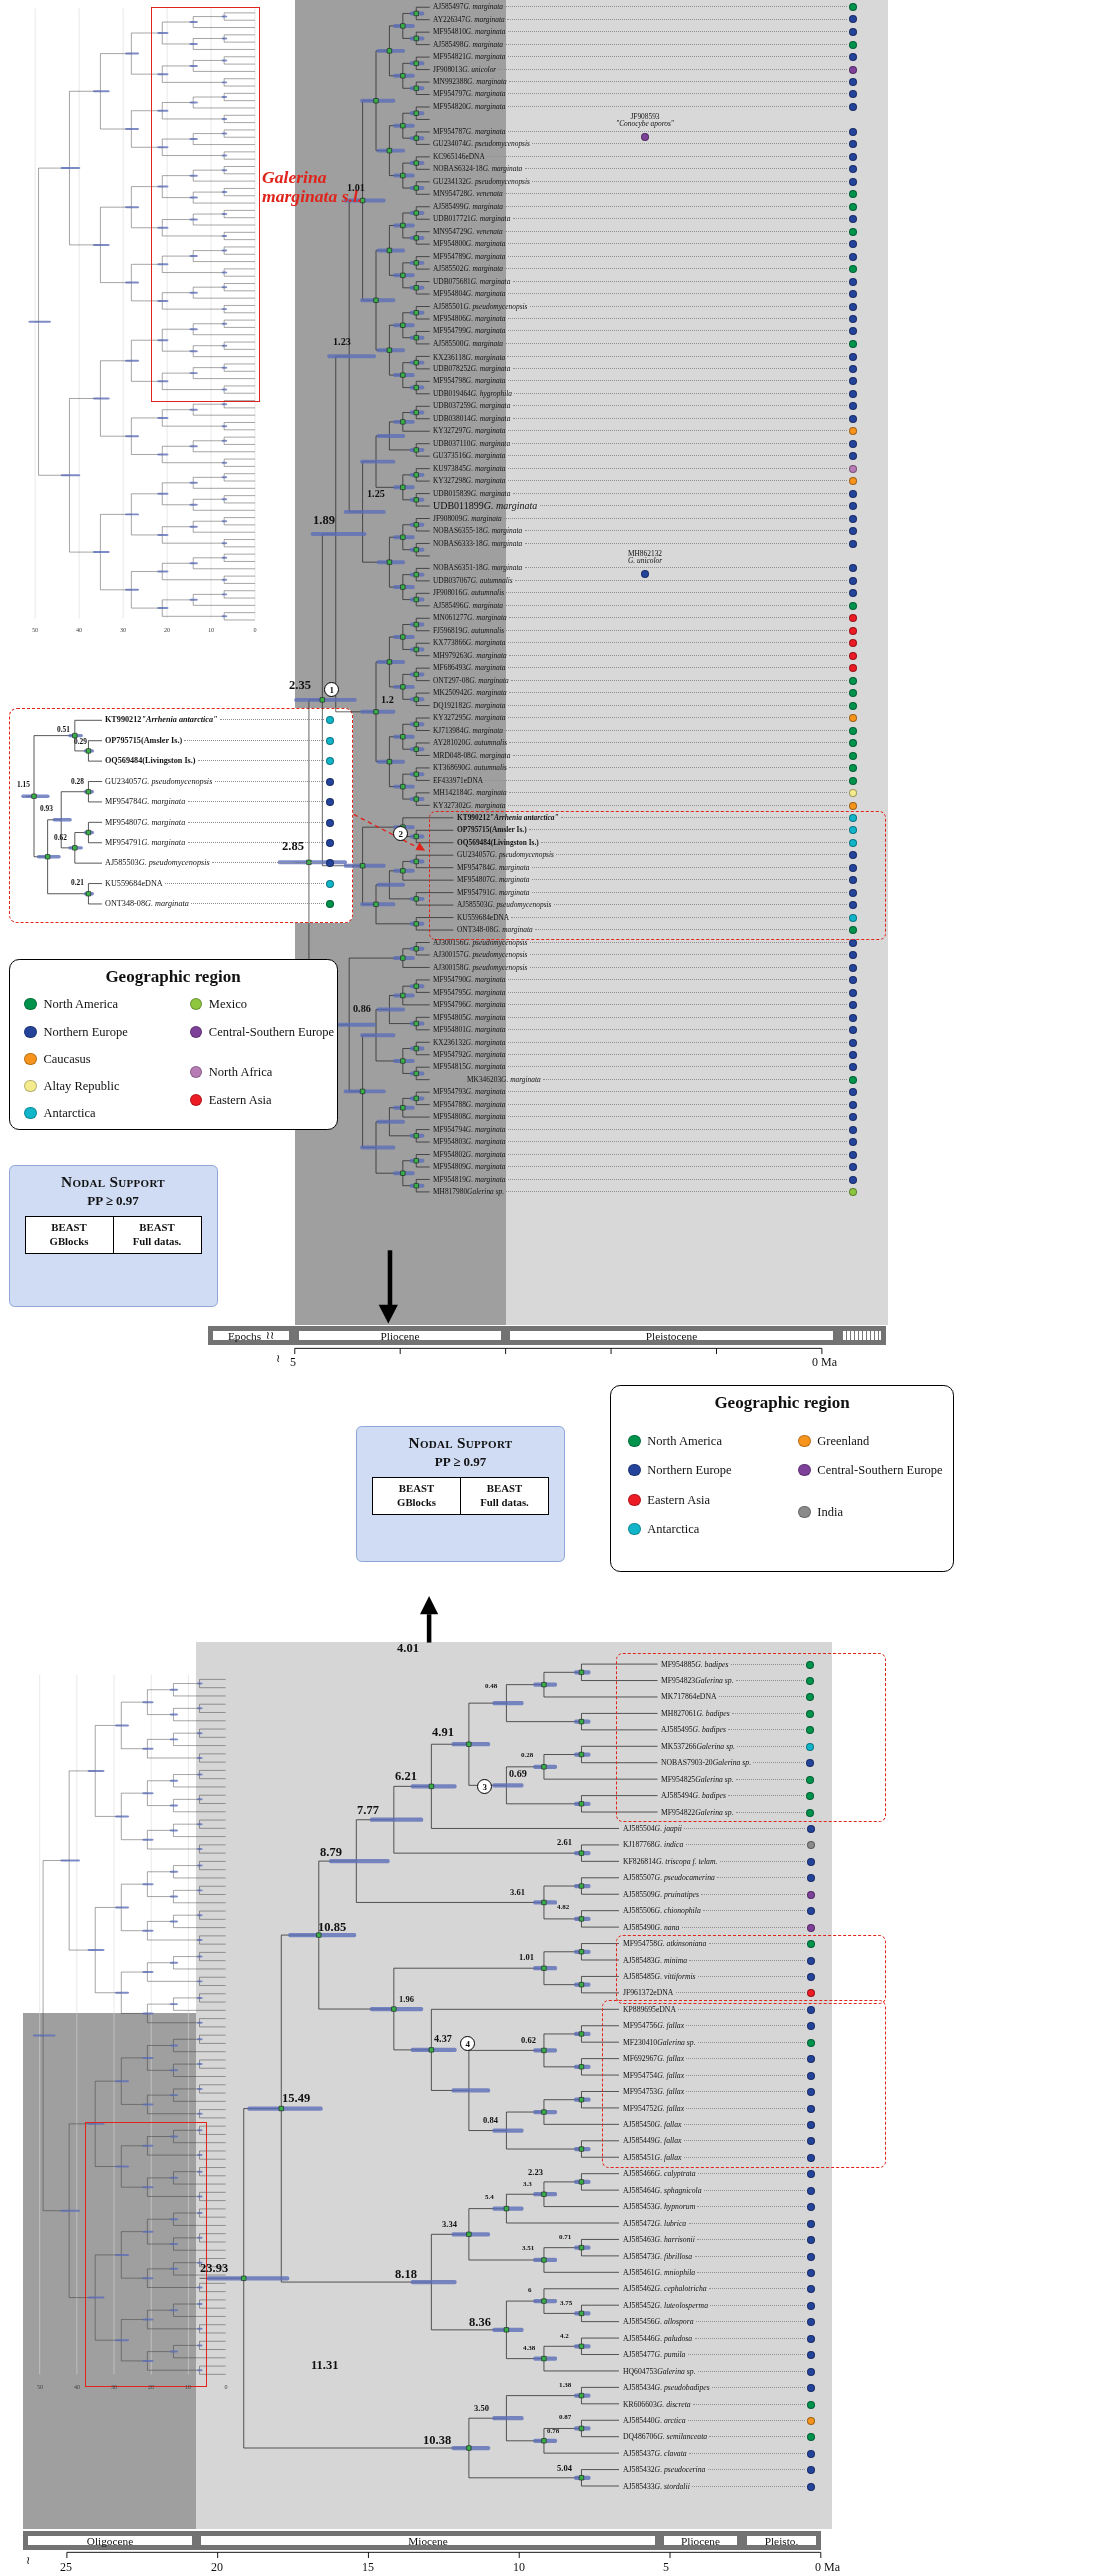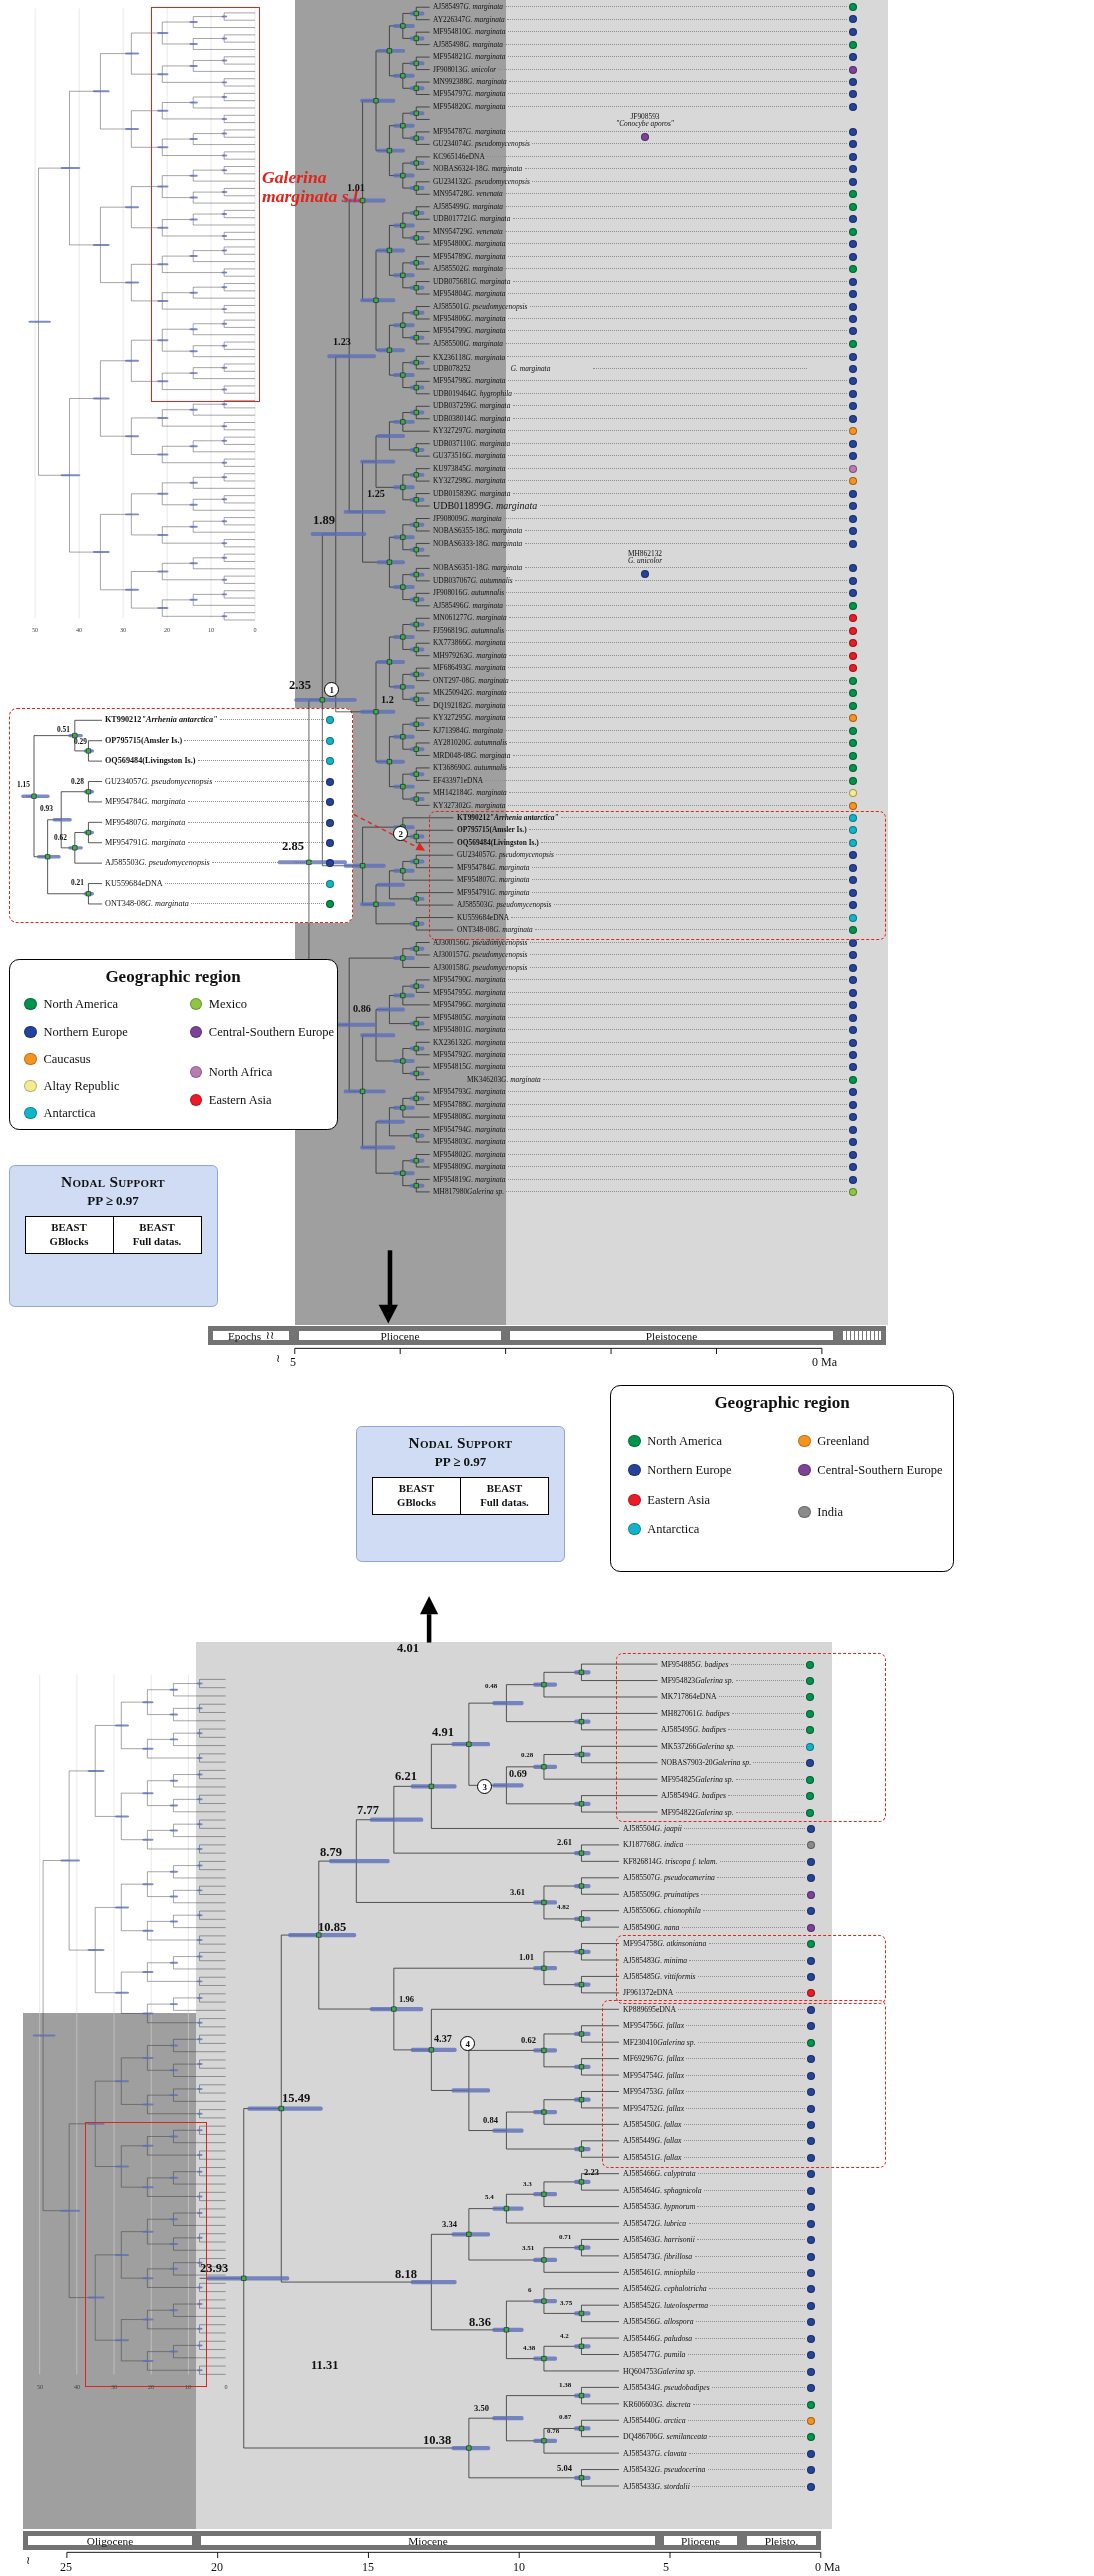--- a/index.html
+++ b/index.html
@@ -1805,21 +1805,21 @@
       <span class="t sp">G. marginata</span>
       <div class="leader"></div>
       <span class="dot" style="background: rgb(0, 147, 76);"></span>
     </div>
     <div class="tip-row" style="left: 433px; top: 350px; width: 424px; font-size: 7.4px; align-items: flex-end;">
       <span class="t">KX236118 </span>
       <span class="t sp">G. marginata</span>
       <div class="leader"></div>
       <span class="dot" style="background: rgb(36, 67, 155);"></span>
     </div>
-    <div class="tip-row" style="left: 433px; top: 363px; width: 424px; font-size: 7.4px; gap: 40px;">
+    <div class="tip-row" style="left: 433px; top: 363px; width: 424px; font-size: 7.4px;">
       <span class="t">UDB078252 </span>
       <span class="t sp">G. marginata</span>
       <div class="leader"></div>
       <span class="dot" style="background: rgb(36, 67, 155);"></span>
     </div>
     <div class="tip-row" style="left: 433px; top: 375px; width: 424px; font-size: 7.4px;">
       <span class="t">MF954798 </span>
       <span class="t sp">G. marginata</span>
       <div class="leader"></div>
       <span class="dot" style="background: rgb(36, 67, 155);"></span>
@@ -2608,21 +2608,21 @@
     <div class="age age-lg" style="left: 320px; top: 1846px;">8.79</div>
     <div class="age age-sm" style="left: 510px; top: 1888px;">3.61</div>
     <div class="age age-xs" style="left: 557px; top: 1904px;">4.82</div>
     <div class="age age-lg" style="left: 318px; top: 1921px;">10.85</div>
     <div class="age age-sm" style="left: 519px; top: 1953px;">1.01</div>
     <div class="age age-sm" style="left: 399px; top: 1995px;">1.96</div>
     <div class="age age-sm" style="left: 521px; top: 2036px;">0.62</div>
     <div class="age age-md" style="left: 434px; top: 2034px;">4.37</div>
     <div class="age age-lg" style="left: 282px; top: 2092px;">15.49</div>
     <div class="age age-sm" style="left: 483px; top: 2116px;">0.84</div>
-    <div class="age age-sm" style="left: 584px; top: 2168px;">2.23</div>
+    <div class="age age-sm" style="left: 528px; top: 2168px;">2.23</div>
     <div class="age age-xs" style="left: 523px; top: 2181px;">3.3</div>
     <div class="age age-xs" style="left: 485px; top: 2194px;">5.4</div>
     <div class="age age-sm" style="left: 442px; top: 2220px;">3.34</div>
     <div class="age age-xs" style="left: 559px; top: 2234px;">0.71</div>
     <div class="age age-xs" style="left: 522px; top: 2245px;">3.51</div>
     <div class="age age-lg" style="left: 395px; top: 2268px;">8.18</div>
     <div class="age age-lg" style="left: 200px; top: 2262px;">23.93</div>
     <div class="age age-xs" style="left: 528px; top: 2287px;">6</div>
     <div class="age age-xs" style="left: 560px; top: 2300px;">3.75</div>
     <div class="age age-lg" style="left: 469px; top: 2316px;">8.36</div>

